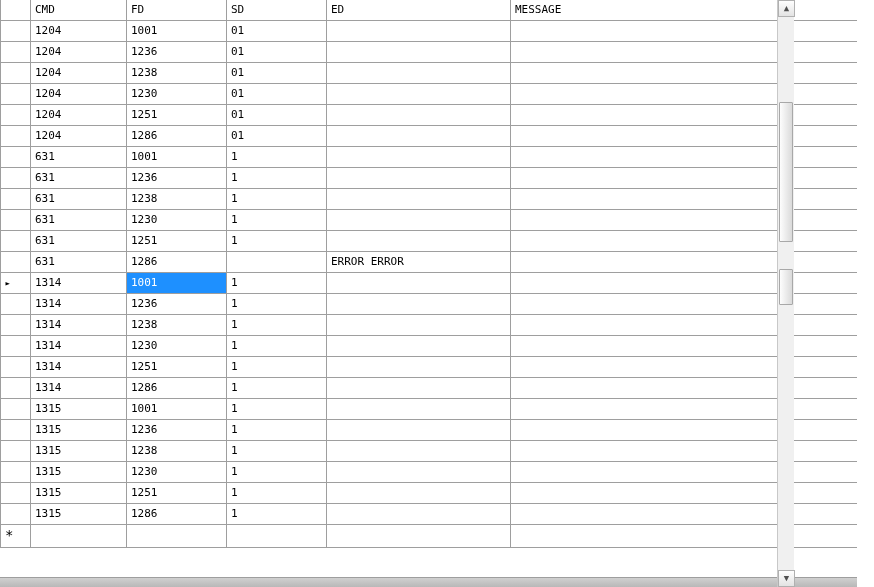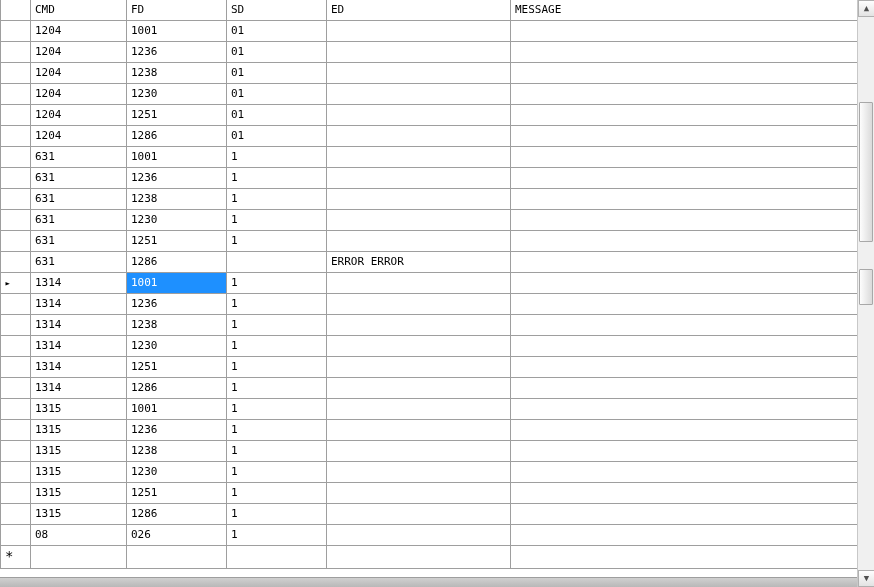--- a/index.html
+++ b/index.html
@@ -7,21 +7,21 @@
     padding: 0;
     width: 874px;
     height: 587px;
     font-family: "MS Gothic", "Consolas", monospace;
     font-size: 11px;
     background: #ffffff;
     overflow: hidden;
   }
   .datagrid-wrap {
     position: relative;
-    width: 874px;
+    width: 794px;
     height: 587px;
     background: #ffffff;
     box-sizing: border-box;
   }
   .grid-area {
     position: absolute;
     left: 0;
     top: 0;
     width: 857px; 
     height: 587px;
@@ -352,28 +352,20 @@
             <td></td>
           </tr>
           <tr>
             <td class="rowhdr"></td>
             <td>1315</td>
             <td>1286</td>
             <td>1</td>
             <td></td>
             <td></td>
           </tr>
-          <tr>
-            <td class="rowhdr"></td>
-            <td>08</td>
-            <td>026</td>
-            <td>1</td>
-            <td></td>
-            <td></td>
-          </tr>
           <tr class="newrow">
             <td class="rowhdr"></td>
             <td></td>
             <td></td>
             <td></td>
             <td></td>
             <td></td>
           </tr>
         </tbody>
     </table>

